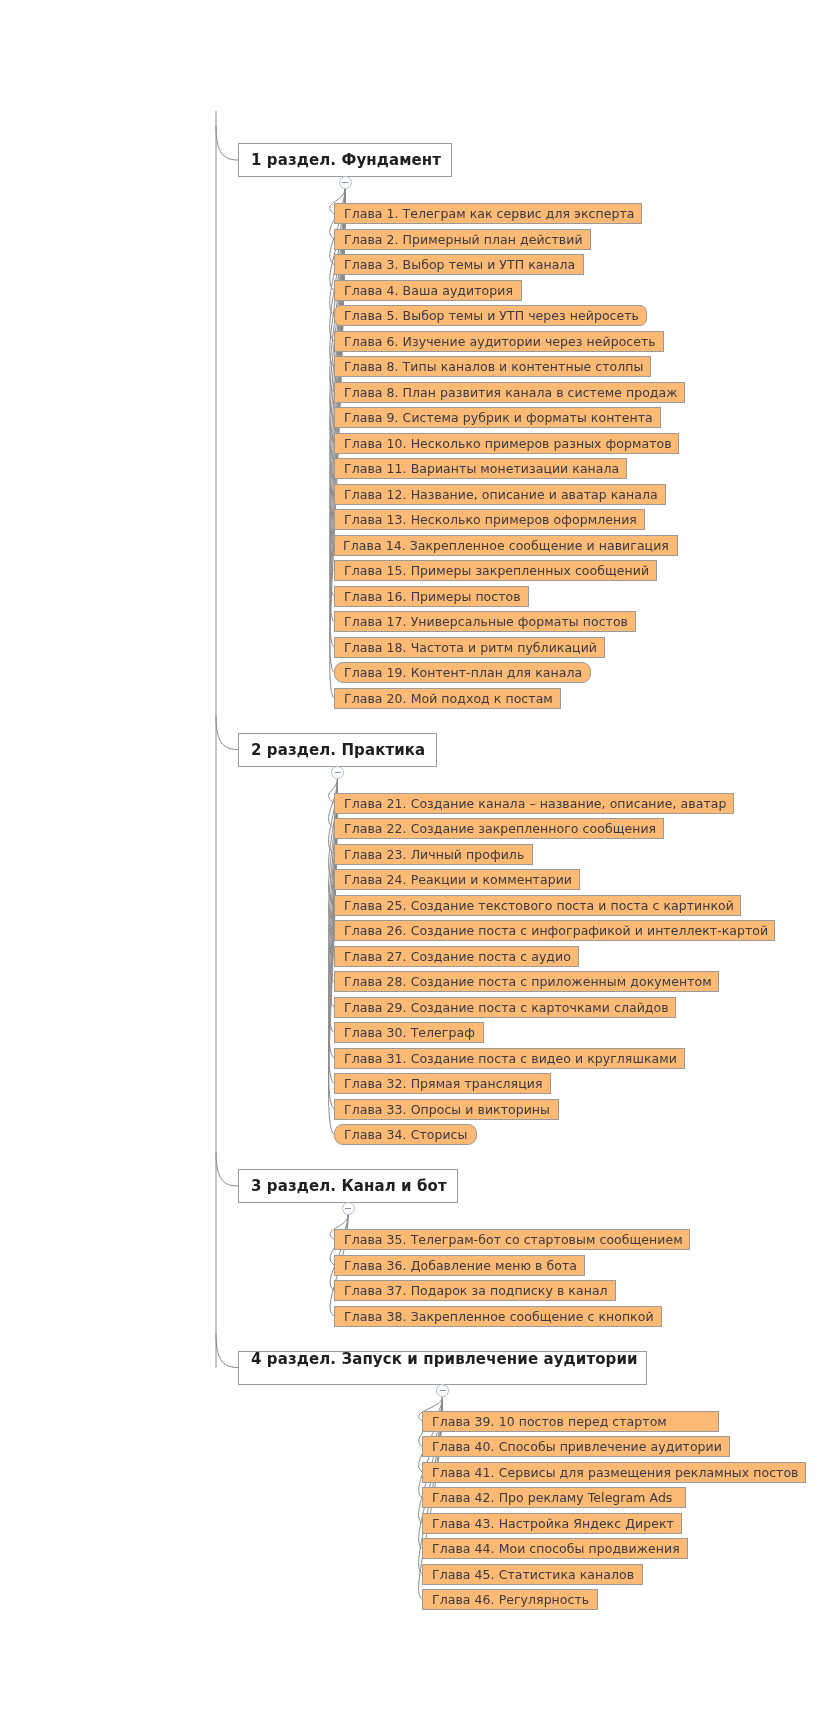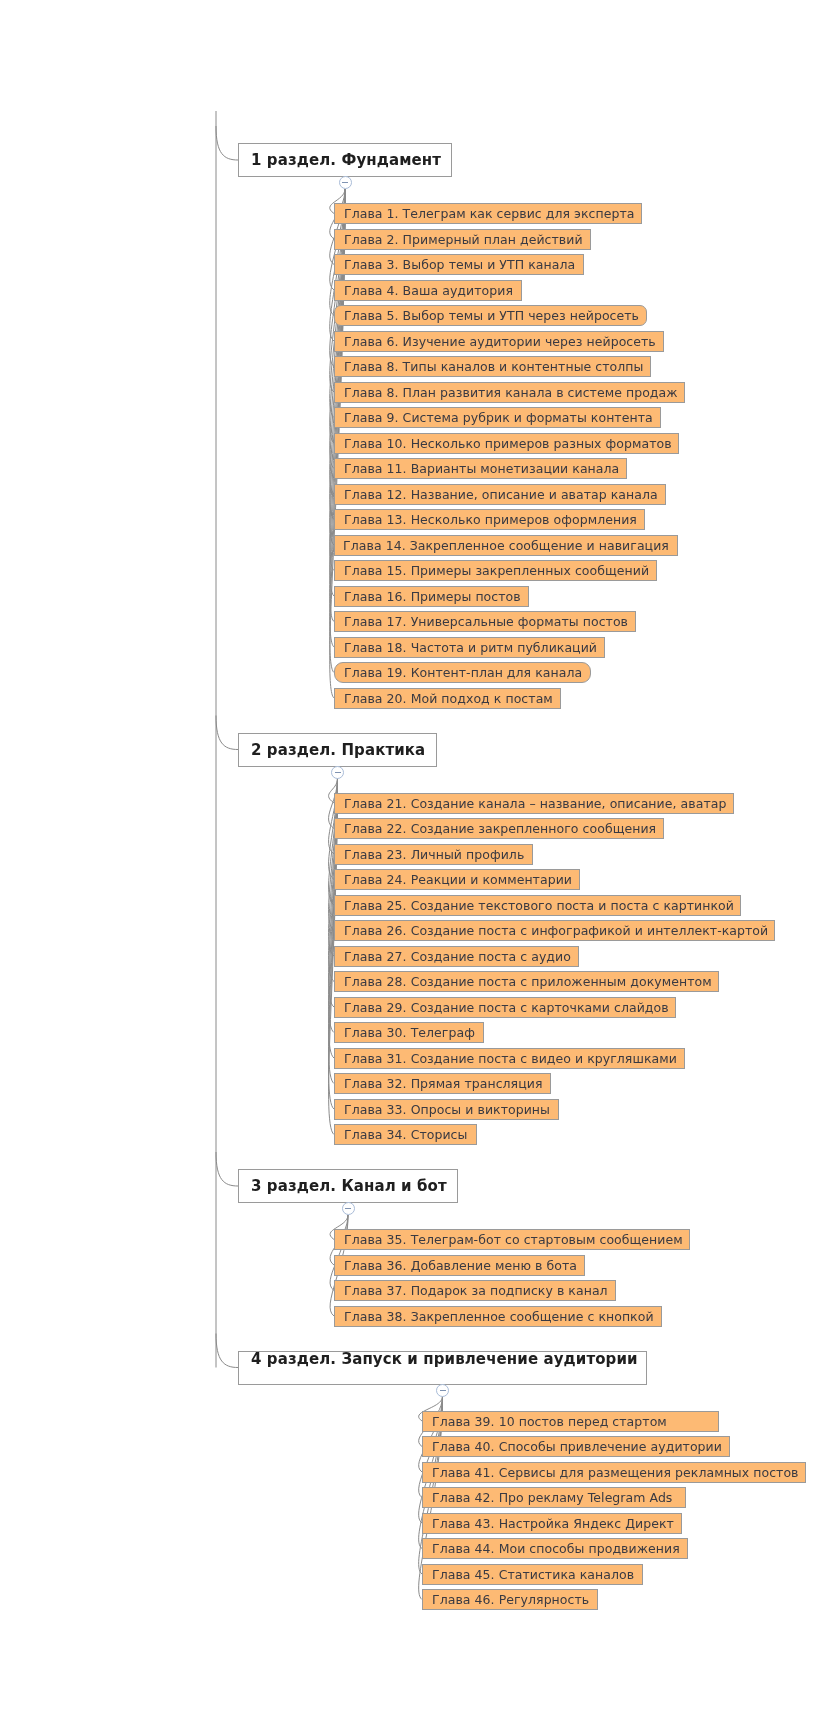--- a/index.html
+++ b/index.html
@@ -267,21 +267,21 @@
       </div>
       <div class="node chapter-node" style="left: 334px; top: 1047.5px; width: 351px;">
         <span>Глава 31. Создание поста с видео и кругляшками</span>
       </div>
       <div class="node chapter-node" style="left: 334px; top: 1073px; width: 217px;">
         <span>Глава 32. Прямая трансляция</span>
       </div>
       <div class="node chapter-node" style="left: 334px; top: 1098.5px; width: 225px;">
         <span>Глава 33. Опросы и викторины</span>
       </div>
-      <div class="node chapter-node" style="left: 334px; top: 1124px; width: 143px;">
+      <div class="node chapter-node" style="left: 334px; top: 1124px; width: 143px; border-radius: 9px;">
         <span>Глава 34. Сторисы</span>
       </div>
       <div class="node section-node" style="left: 238px; top: 1169px; width: 220px;">
         <span>3 раздел. Канал и бот</span>
       </div>
       <div class="toggle" style="left: 341.5px; top: 1202px;"></div>
       <div class="node chapter-node" style="left: 334px; top: 1229px; width: 356px;">
         <span>Глава 35. Телеграм-бот со стартовым сообщением</span>
       </div>
       <div class="node chapter-node" style="left: 334px; top: 1254.5px; width: 251px;">

